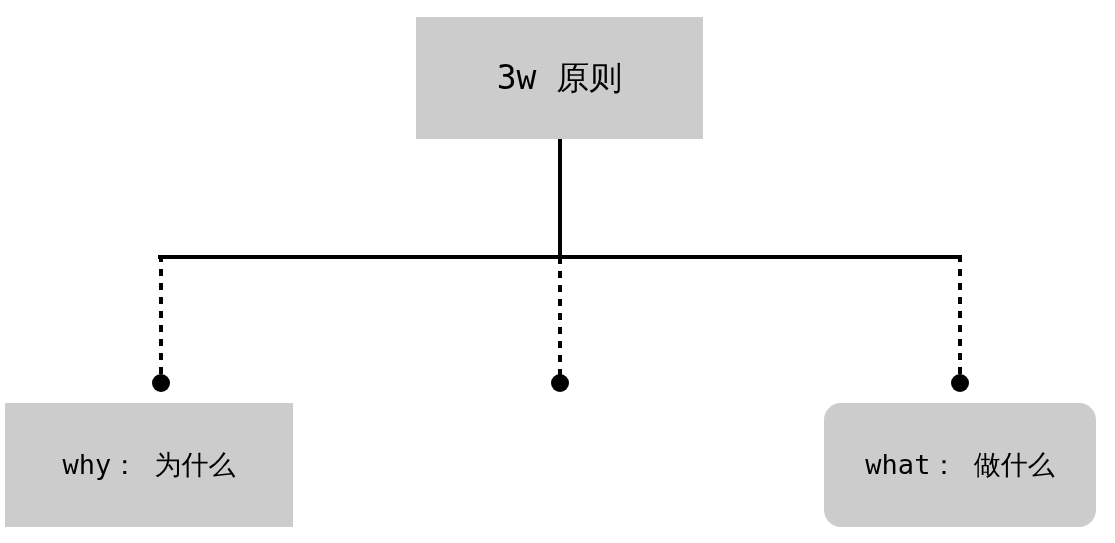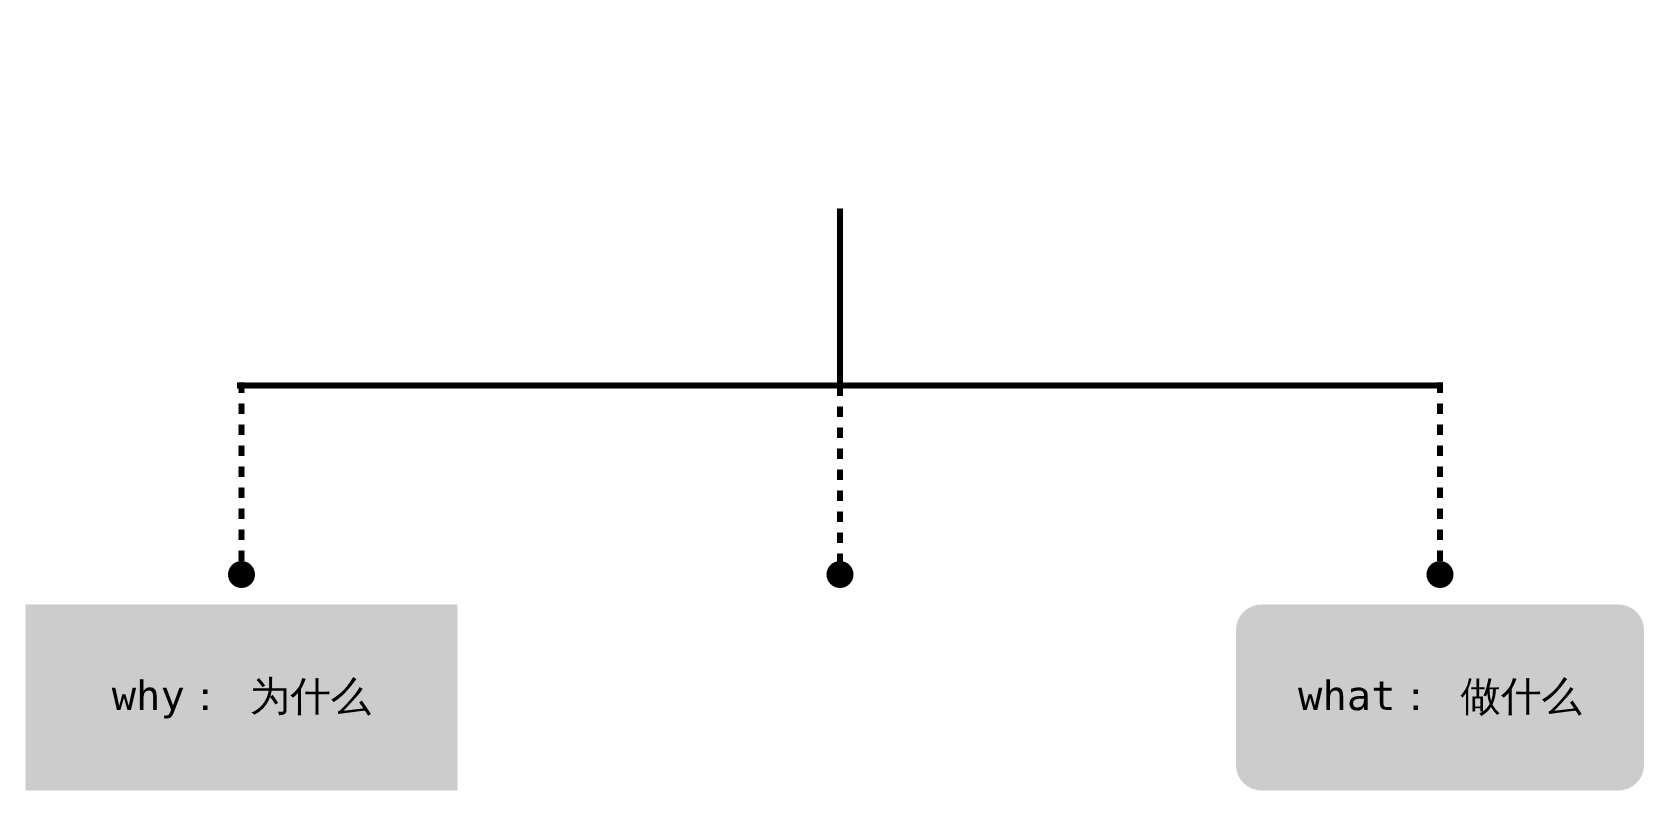--- a/index.html
+++ b/index.html
@@ -48,21 +48,21 @@
     font-family: "DejaVu Sans Mono", "DejaVu Sans", monospace;
     font-size: 33px;
   }
   
   .leaf {
     top: 403px;
     height: 124px;
     font-family: "DejaVu Sans Mono", "DejaVu Sans", monospace;
     font-size: 27px;
   }
-  #node-why  { left: 17px;  width: 288px; }
+  #node-why  { left: 5px;  width: 288px; }
   #node-how  { left: 416px; width: 287px; }
   #node-what { left: 824px; width: 272px; border-radius: 17px; }
 </style>
 </head>
 <body>
 
 <div id="canvas">
 
   <svg id="edges" viewBox="0 0 1115 543" width="1115" height="543" xmlns="http://www.w3.org/2000/svg">
 
@@ -74,20 +74,23 @@
 
     <line x1="560" y1="257" x2="560" y2="376" stroke="#000000" stroke-width="4" stroke-dasharray="7 7"></line>
 
     <line x1="960" y1="255" x2="960" y2="376" stroke="#000000" stroke-width="4" stroke-dasharray="7 7"></line>
 
     <circle cx="161" cy="383" r="9" fill="#000000"></circle>
     <circle cx="560" cy="383" r="9" fill="#000000"></circle>
     <circle cx="960" cy="383" r="9" fill="#000000"></circle>
   </svg>
 
+  <div class="node" id="node-root">
+    <span class="node-label">3w 原则</span>
+  </div>
 
   <div class="node leaf" id="node-why">
     <span class="node-label">why： 为什么</span>
   </div>
 
 
   <div class="node leaf" id="node-what">
     <span class="node-label">what： 做什么</span>
   </div>
 

